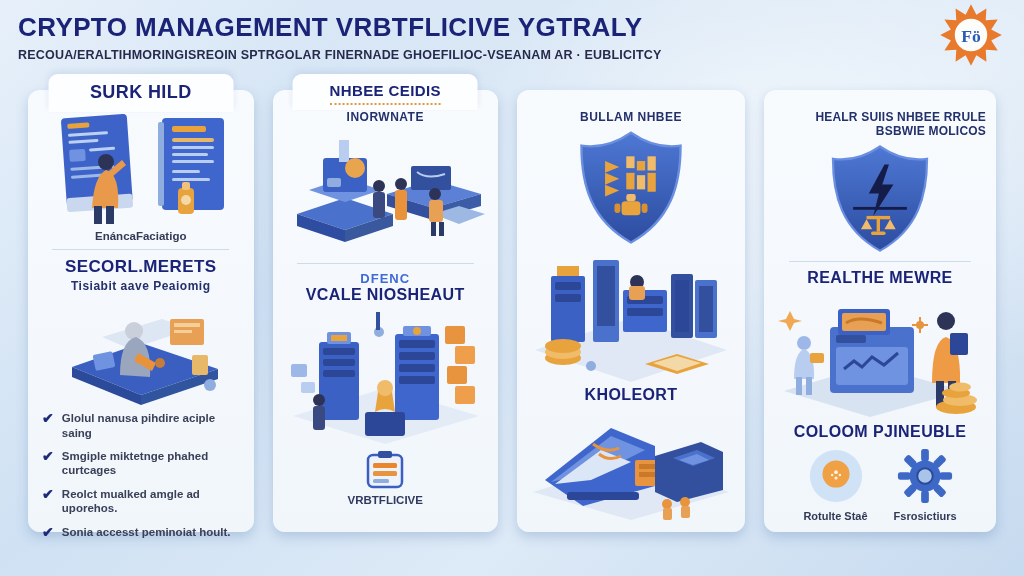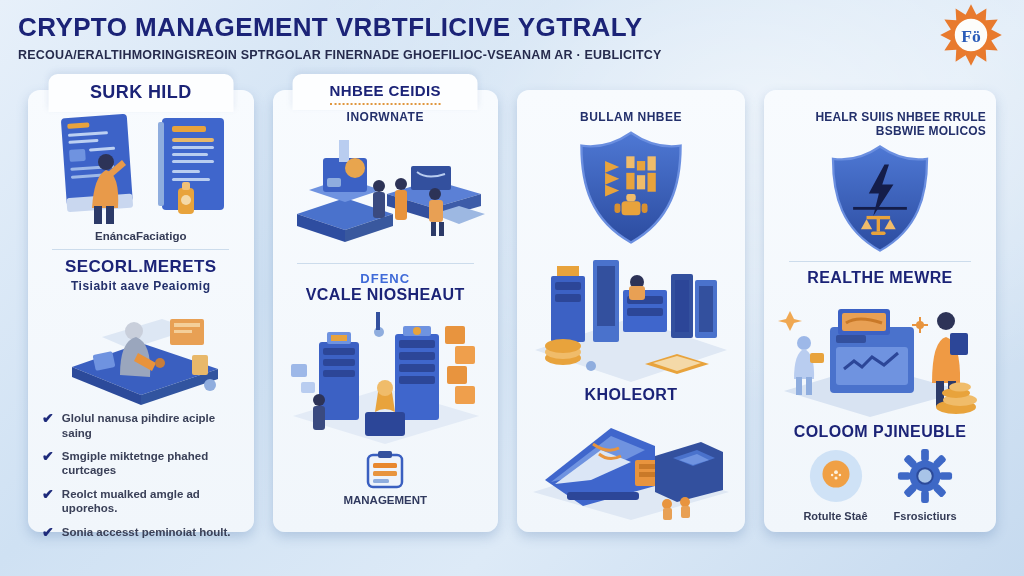--- a/index.html
+++ b/index.html
@@ -230,21 +230,21 @@
     </div>
     <div class="illu" style="margin-top:4px;">
       <svg width="42" height="40" viewBox="0 0 42 40">
         <rect x="4" y="5" width="34" height="32" rx="5" fill="#eef3fb" stroke="#3a5fc0" stroke-width="2.5"></rect>
         <rect x="14" y="1" width="14" height="7" rx="2" fill="#33509e"></rect>
         <rect x="9" y="13" width="24" height="5" rx="1.5" fill="#e8872e"></rect>
         <rect x="9" y="21" width="24" height="5" rx="1.5" fill="#e8943e"></rect>
         <rect x="9" y="29" width="16" height="4" rx="1.5" fill="#8fadde"></rect>
       </svg>
     </div>
-    <div class="small-label" style="margin-top:4px;">MANAGEMENT</div>
+    <div class="small-label" style="margin-top:4px;">VRBTFLICIVE</div>
   </div>
 
   <div class="card">
     <div class="sub-label">BULLAM NHBEE</div>
     <div class="illu">
       <svg width="118" height="118" viewBox="0 0 100 100">
         <defs>
           <linearGradient id="shg1" x1="0" y1="0" x2="0" y2="1">
             <stop offset="0" stop-color="#4e78d4"></stop>
               <stop offset="1" stop-color="#2c4ca0"></stop>

